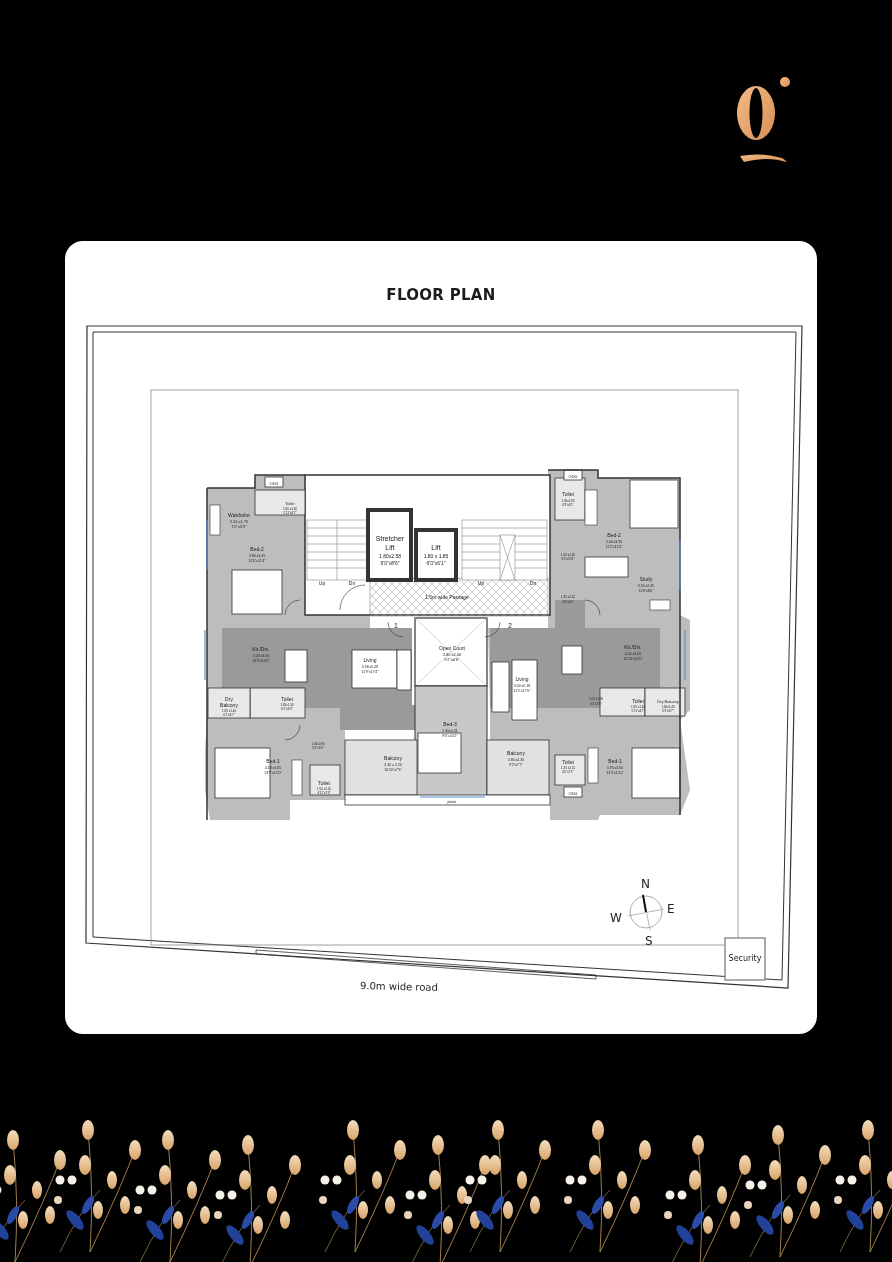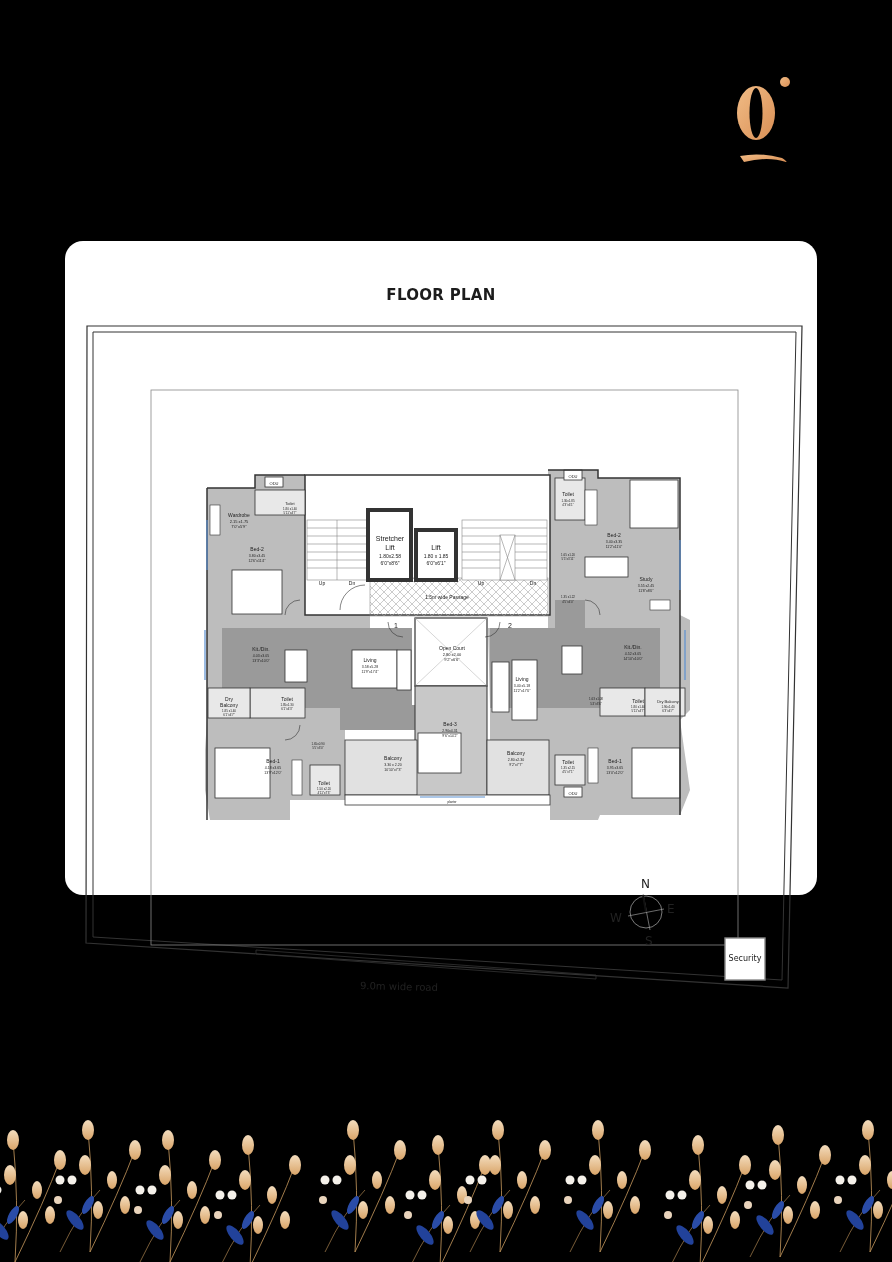--- a/index.html
+++ b/index.html
@@ -1,18 +1,18 @@
 <!DOCTYPE html>
 <html><head>
 <meta charset="utf-8">
 <style>
   html,body{margin:0;padding:0;}
   body{width:892px;height:1262px;background:#000;position:relative;overflow:hidden;font-family:"Liberation Sans",sans-serif;}
   .logo{position:absolute;left:730px;top:70px;width:70px;height:100px;}
-  .card{position:absolute;left:65px;top:241px;width:752px;height:654px;background:#fff;border-radius:18px;}
+  .card{position:absolute;left:65px;top:241px;width:752px;height:793px;background:#fff;border-radius:18px;}
   .title{position:absolute;left:0;right:0;top:45px;text-align:center;font-family:"DejaVu Sans",sans-serif;font-weight:bold;font-size:15px;letter-spacing:0.3px;color:#1c1c1c;}
   .plan{position:absolute;left:0;top:0;}
   .lbl{font-family:"Liberation Sans",sans-serif;fill:#222;}
   .road{position:absolute;left:295px;top:740px;font-family:"DejaVu Sans",sans-serif;font-size:10px;color:#222;transform:rotate(1.5deg);}
   .flowers{position:absolute;left:0;top:1120px;width:892px;height:142px;}
 </style>
 </head>
 <body>
 
 <svg class="logo" viewBox="0 0 70 100">

